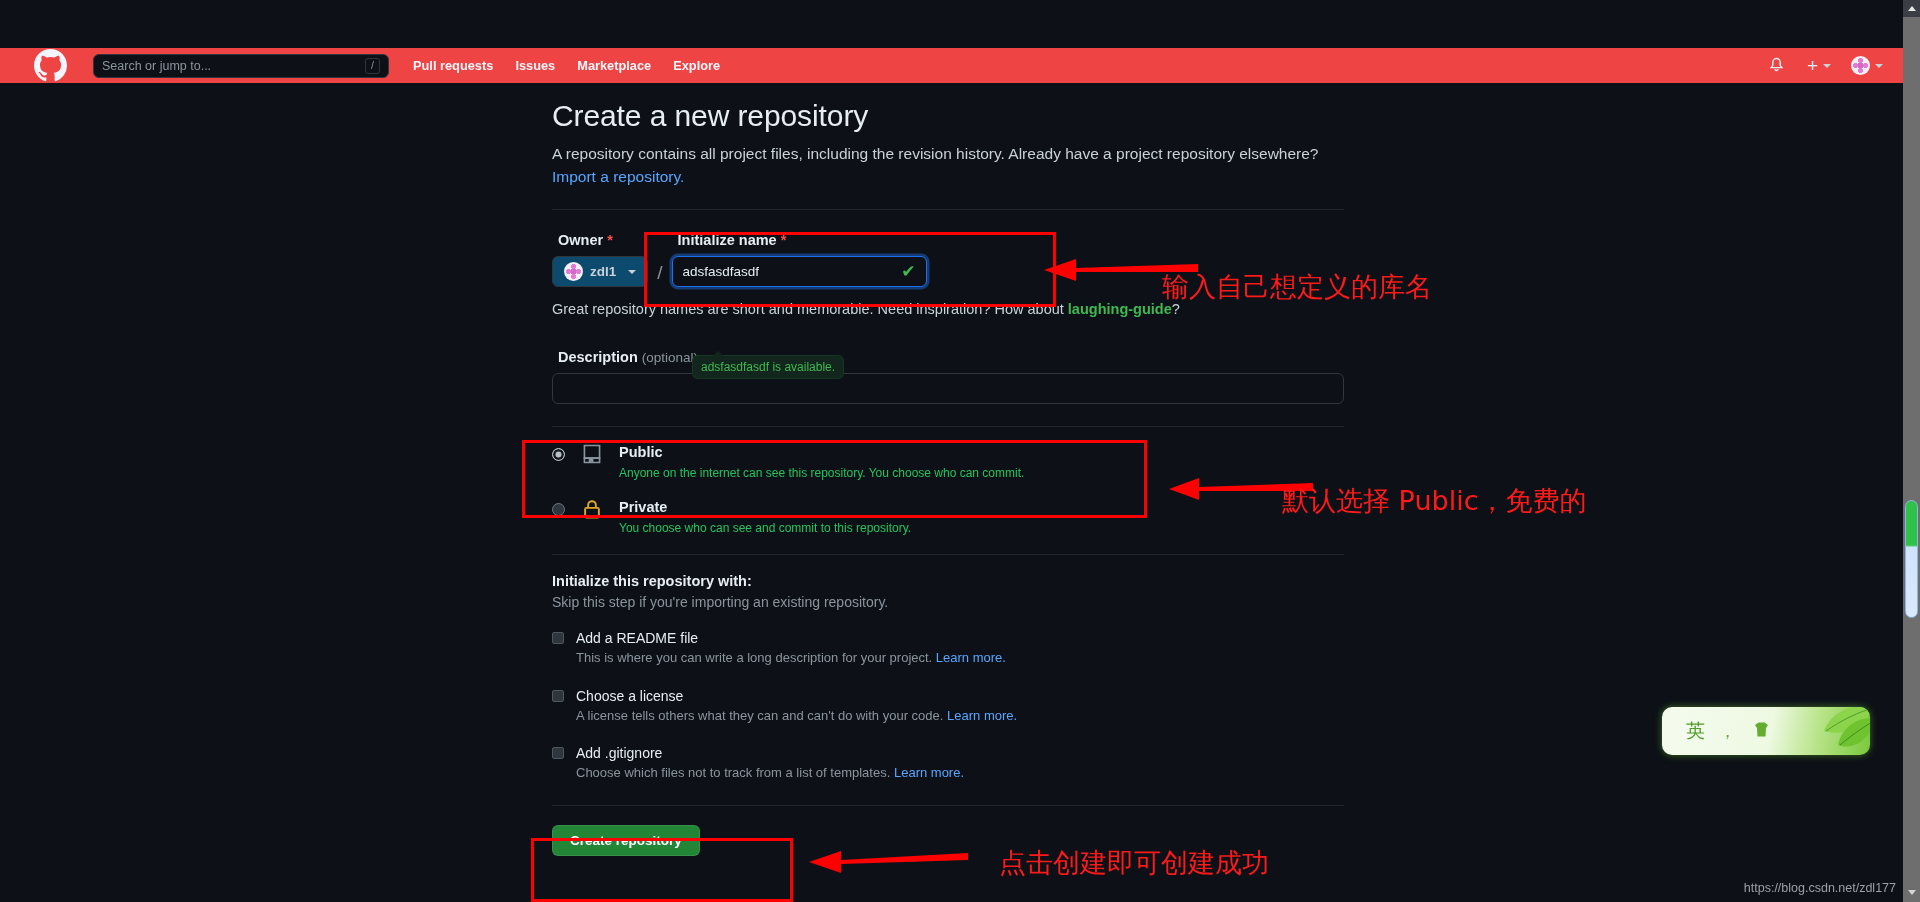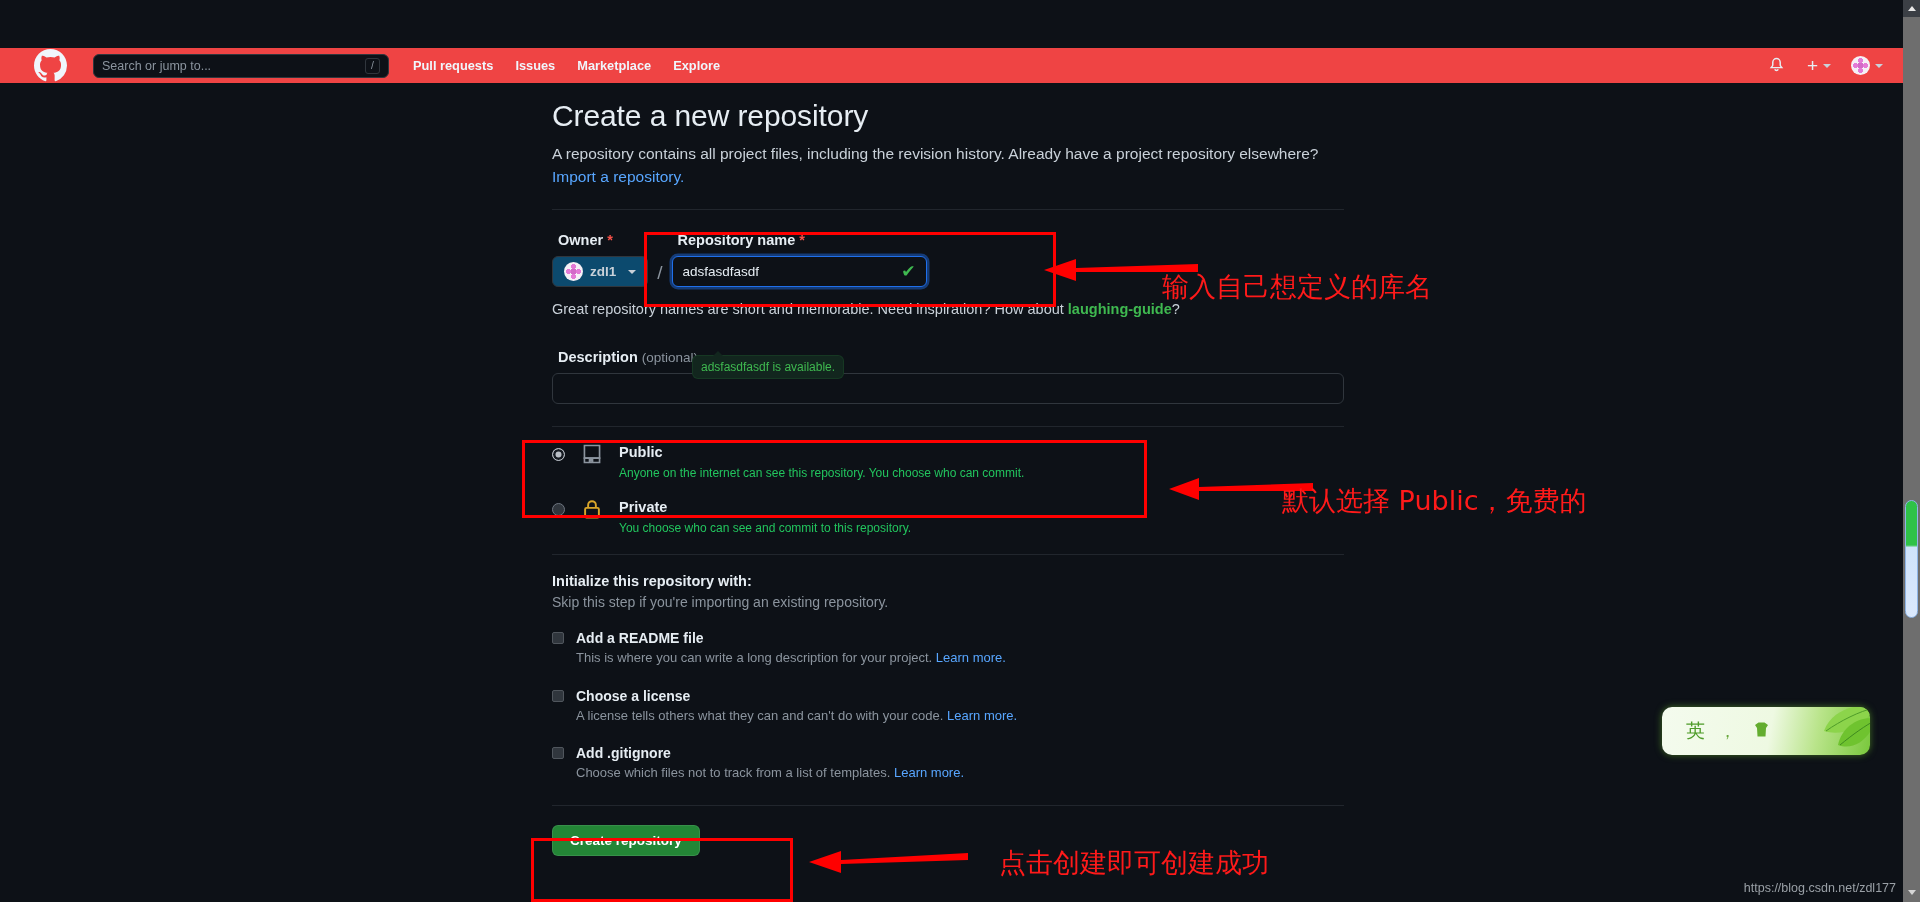--- a/index.html
+++ b/index.html
@@ -194,21 +194,21 @@
   .init-title { font-size: 14.5px; font-weight: bold; color: #e6edf3; }
   .init-sub { font-size: 14px; color: #8b949e; margin-top: 5px; }
 
   .check-row { margin-top: 20px; }
   .check-head { display: flex; align-items: center; }
   .checkbox {
     width: 12px; height: 12px; border-radius: 2px;
     background: #30363d; border: 1px solid #50565d;
     flex: 0 0 12px; cursor: pointer;
   }
-  .check-label { font-size: 14px; font-weight: bold; color: #e6edf3; margin-left: 12px; }
+  .check-label { font-size: 14px; font-weight: normal; color: #e6edf3; margin-left: 12px; }
   .check-desc { font-size: 13px; color: #8b949e; margin-left: 24px; margin-top: 3px; line-height: 1.45; }
 
   .hr4 { height: 1px; background: #21262d; margin-top: 22px; width: 792px; }
 
   .create-btn {
     margin-top: 19px;
     background: #238636; color: #ffffff;
     font-size: 13.5px; font-weight: bold;
     border: 1px solid rgba(240,246,252,0.1); border-radius: 6px;
     padding: 7px 17px; cursor: pointer;
@@ -345,21 +345,21 @@
           <span class="owner-avatar"></span>
           <span class="owner-name">zdl1</span>
           <span class="caret"></span>
         </div>
       </div>
 
       <div class="slash-sep">/</div>
 
       <div>
         <span class="field-label">
-          <span>Repository name</span>
+          <span>Initialize name</span>
           <span class="req">*</span>
         </span>
         <div class="repo-input">
           <input type="text" value="adsfasdfasdf" style="">
           <span class="check-mark">✔</span>
         </div>
       </div>
     </div>
 
     <div class="avail-line">

